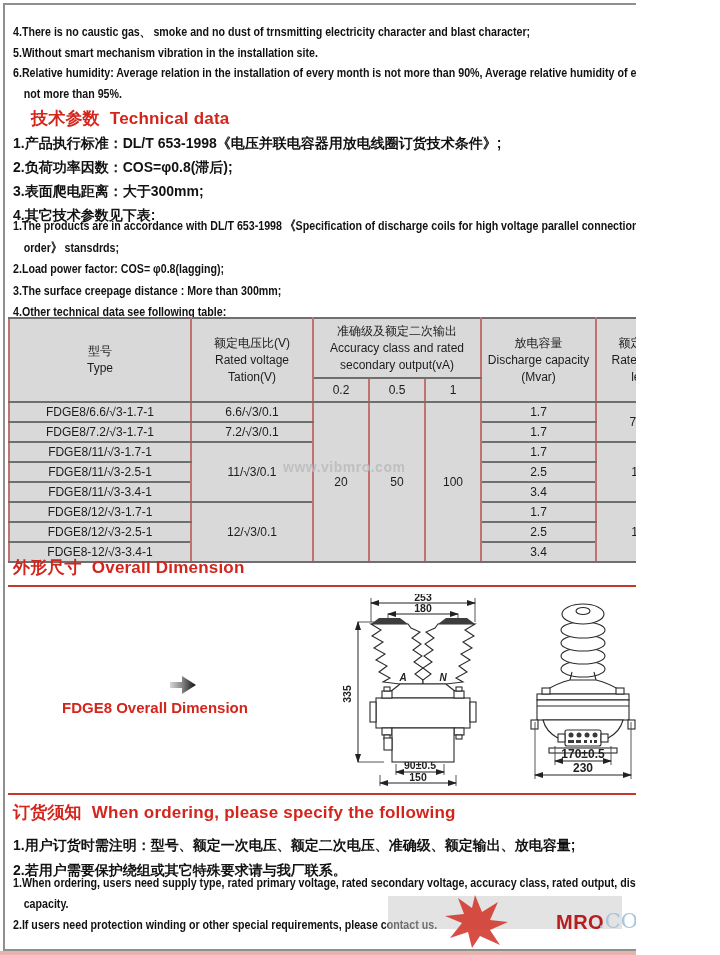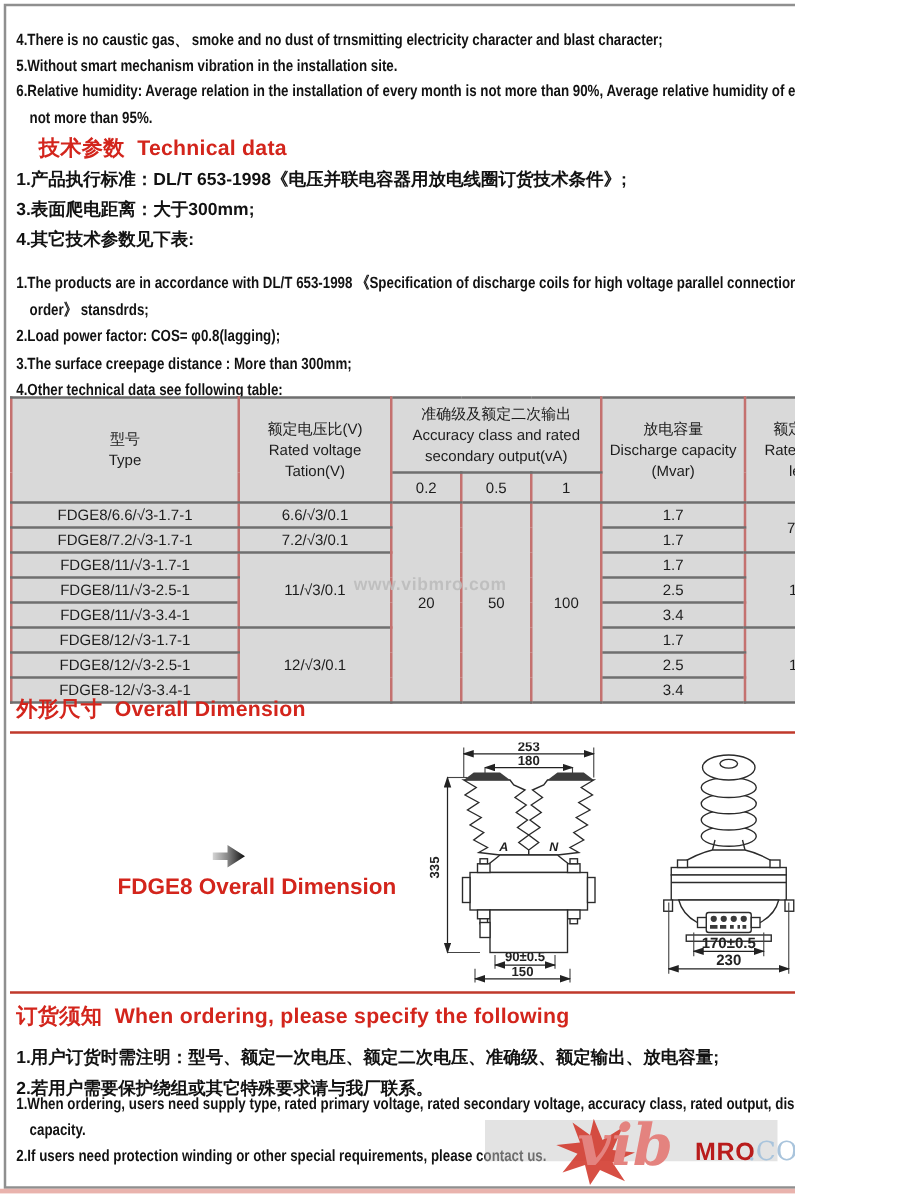--- a/index.html
+++ b/index.html
@@ -29,21 +29,21 @@
   .tbl th,.tbl td{background:#d9d9d9;border-top:2px solid #6f6f6f;border-bottom:2px solid #6f6f6f;
       border-left:2px solid #c4716f;border-right:2px solid #c4716f;
       font-size:12px;font-weight:normal;color:#1c1c1c;text-align:center;vertical-align:middle;
       padding:0;line-height:17px;}
   .tbl tr.h1 th{height:58px;}
   .tbl tr.h2 th{height:22px;}
   .tbl tbody td{height:18px;font-size:12px;}
 
   .wm-table{font-size:14px;font-weight:bold;letter-spacing:0.5px;color:#bdbdbd;opacity:0.9;z-index:3;}
 
-  .dim-caption{font-size:18px;font-weight:bold;color:#d3251c;margin-left:32px;}
+  .dim-caption{font-size:15px;font-weight:bold;color:#d3251c;}
 
   .logo-band{background:rgba(200,200,200,0.5);}
   .logo-script{font-family:"DejaVu Serif",serif;font-style:italic;font-weight:bold;
                font-size:46px;color:#e4837f;line-height:1;}
   .logo-mro{font-size:20px;font-weight:bold;color:#b91c1c;letter-spacing:0.5px;}
   .logo-com{font-family:"DejaVu Serif",serif;font-size:21px;color:#a9c4dc;}
 
   svg text{font-family:"Liberation Sans",sans-serif;font-weight:bold;fill:#222;}
 </style>
 </head>
@@ -57,20 +57,21 @@
     <div class="li">5.Without smart mechanism vibration in the installation site.</div>
     <div class="li">6.Relative humidity: Average relation in the installation of every month is not more than 90%, Average relative humidity of every day is not more than 95%.</div>
   </div>
 
   <div class="abs red-heading" style="left:13px;top:107px;margin-left:18px;">
     <span class="cn">技术参数</span><span>Technical data</span>
   </div>
 
   <div class="abs cntext" style="left:13px;top:131px;">
     <div class="li">1.产品执行标准：DL/T 653-1998《电压并联电容器用放电线圈订货技术条件》;</div>
+    <div class="li">2.负荷功率因数：COS=φ0.8(滞后);</div>
     <div class="li">3.表面爬电距离：大于300mm;</div>
     <div class="li">4.其它技术参数见下表:</div>
   </div>
 
   <div class="abs condensed entext tech-en" style="left:13px;top:215px;">
     <div class="li">1.The products are in accordance with DL/T 653-1998 《Specification of discharge coils for high voltage parallel connection capacitor for order》 stansdrds;</div>
     <div class="li">2.Load power factor: COS= φ0.8(lagging);</div>
     <div class="li">3.The surface creepage distance : More than 300mm;</div>
     <div class="li">4.Other technical data see following table:</div>
   </div>
@@ -306,18 +307,17 @@
 
   <div class="abs condensed entext ord-en" style="left:13px;top:872px;">
     <div class="li">1.When ordering, users need supply type, rated primary voltage, rated secondary voltage, accuracy class, rated output, disc-harge capacity.</div>
     <div class="li">2.If users need protection winding or other special requirements, please contact us.</div>
   </div>
 
   <div class="abs logo-band" style="left:388px;top:896px;width:234px;height:33px;"></div>
   <svg class="abs" style="left:440px;top:890px;" width="70" height="58" viewBox="0 0 70 58">
     <path d="M35,5 L42,22 L58,12 L50,30 L68,32 L50,40 L60,55 L40,46 L32,58 L28,42 L10,48 L22,33 L5,26 L24,24 L18,8 L32,18 Z" fill="#d2372a" opacity="0.88"></path>
   </svg>
-  <div class="abs logo-script" style="left:462px;top:893px;">vib</div>
   <div class="abs logo-mro" style="left:556px;top:911px;">MRO</div>
   <div class="abs logo-com" style="left:598px;top:909px;">.COM</div>
 
   <div class="abs bottom-strip"></div>
 </div>
 
 </body></html>

